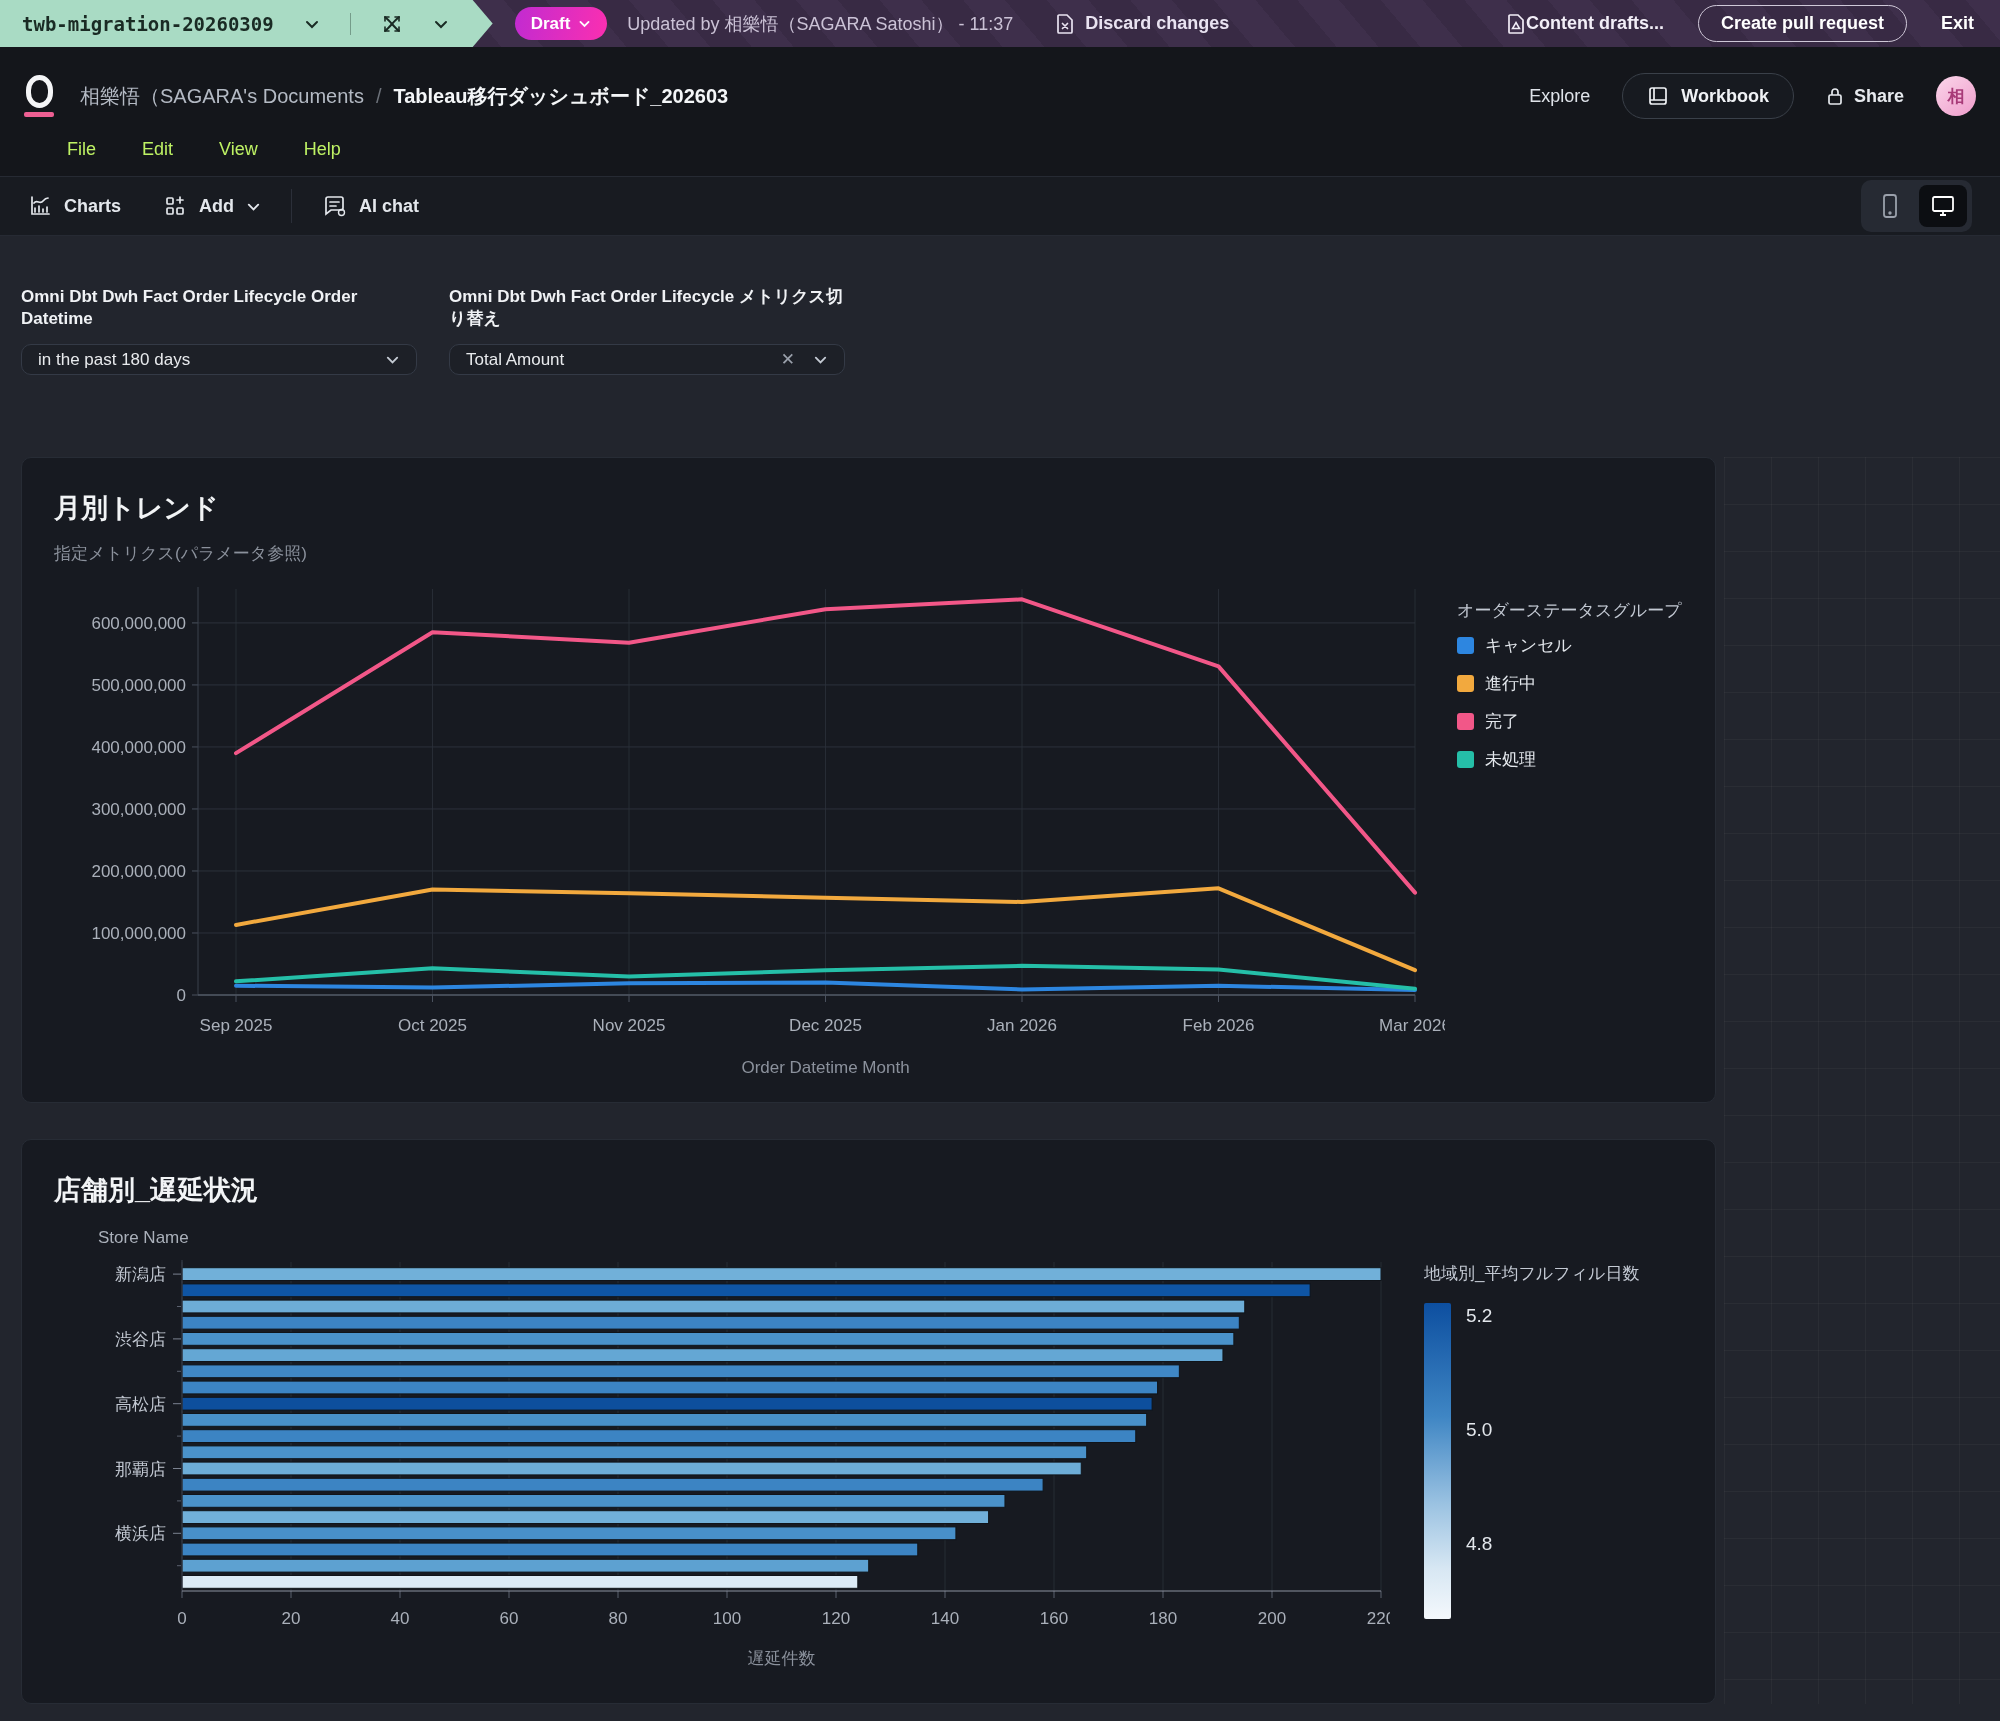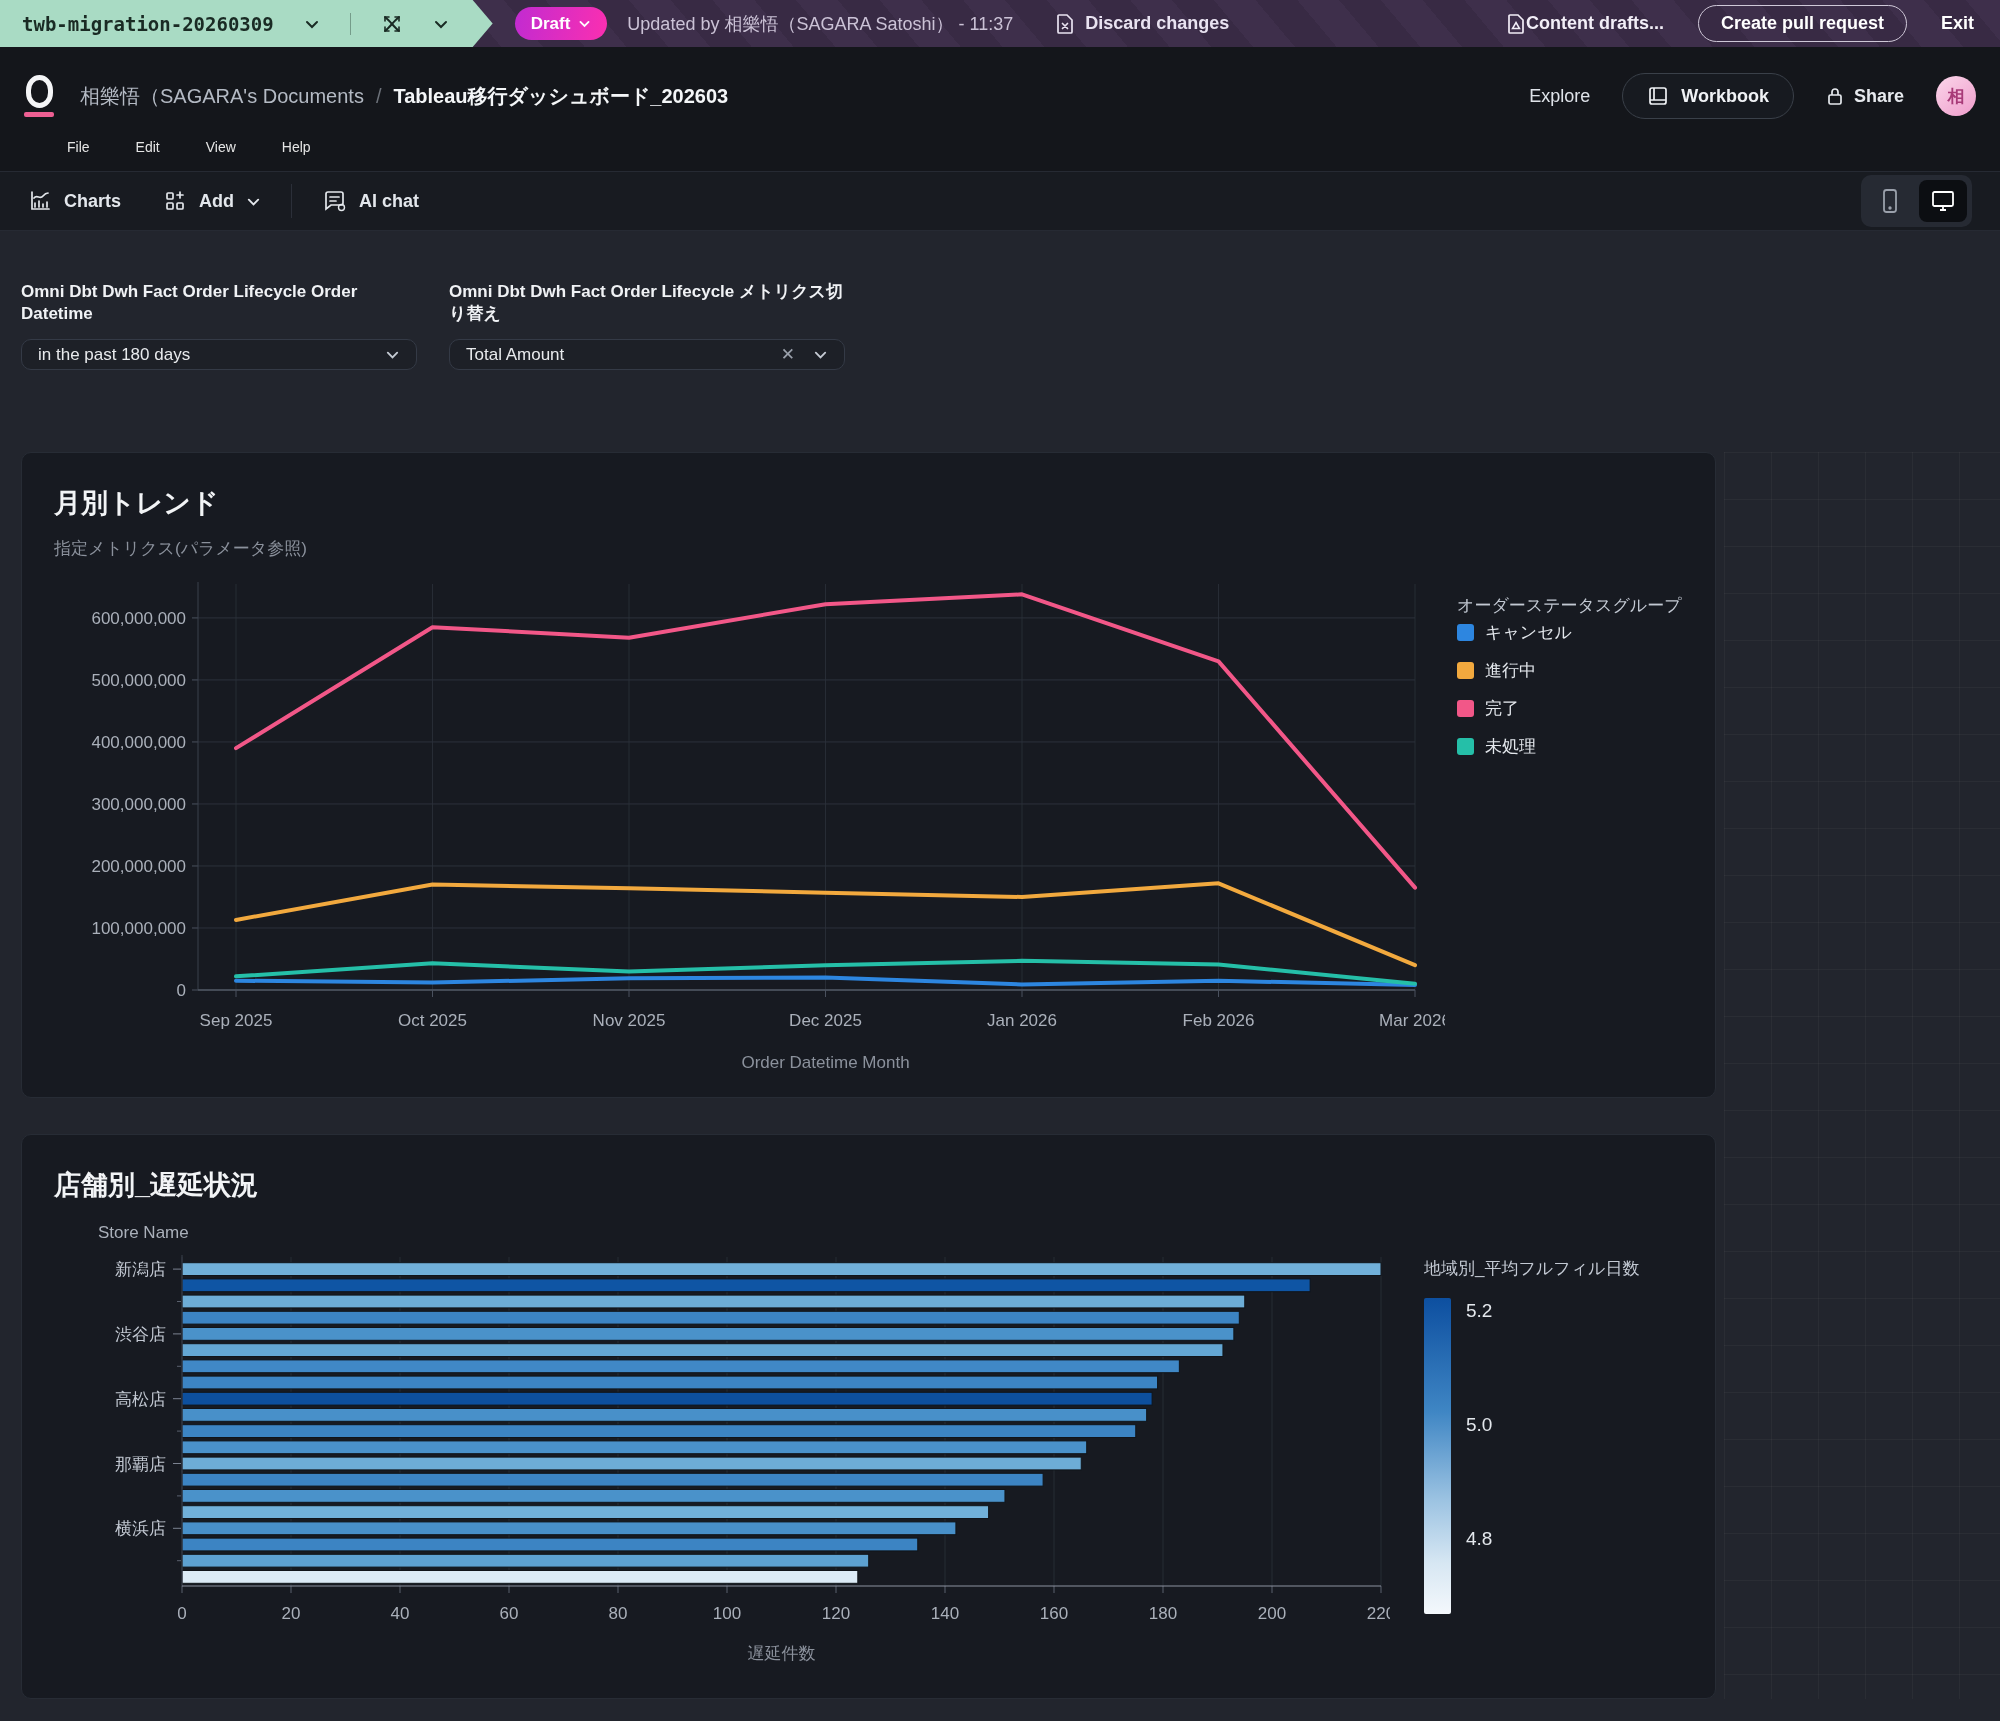--- a/index.html
+++ b/index.html
@@ -35,21 +35,21 @@
   .crumb-sep { color:#6b7078; }
   .crumb-doc { color:#f4f6f8; font-weight:bold; }
   .header-right { margin-left:auto; display:flex; align-items:center; gap:32px; }
   .explore-link { color:#dfe3e9; font-size:18px; cursor:pointer; }
   .workbook-pill { display:flex; align-items:center; gap:12px; border:1px solid #3a4049; border-radius:23px;
     height:46px; padding:0 24px; color:#f0f2f5; font-size:18px; font-weight:600; cursor:pointer; background:#171a20; }
   .share-btn { display:flex; align-items:center; gap:10px; color:#e6e9ee; font-size:18px; font-weight:600; cursor:pointer; }
   .avatar { width:40px; height:40px; border-radius:50%; background:linear-gradient(140deg,#fbd6ea,#ef9ccb);
     color:#a83a78; font-weight:bold; font-size:17px; display:flex; align-items:center; justify-content:center; cursor:pointer; }
   .menu-row { display:flex; gap:46px; padding:10px 0 16px 43px; }
-  .menu-item { color:#e5e5e5; font-size:14px; cursor:pointer;text-align:right; }
+  .menu-item { color:#bef264; font-size:18px; cursor:pointer;text-align:right; }
 
   
   .toolbar { background:#181b21; border-top:1px solid #262a33; border-bottom:1px solid #262a33;
     height:60px; display:flex; align-items:center; padding:0 28px; }
   .tool-btn { display:flex; align-items:center; gap:12px; color:#e3e7ec; font-size:18px; font-weight:600; cursor:pointer; }
   .tool-sep { width:1px; height:34px; background:#2b2f39; margin:0 30px; }
   .toolbar .gap { margin-right:42px; }
   .device-toggle { margin-left:auto; display:flex; gap:5px; background:#262a33; border-radius:10px; padding:5px; }
   .device-btn { width:48px; height:42px; border-radius:8px; display:flex; align-items:center; justify-content:center; color:#9aa0ab; cursor:pointer; }
   .device-btn.active { background:#0c0e12; color:#fff; }
@@ -73,21 +73,21 @@
 
   
   .card { position:absolute; left:21px; width:1695px; background:#171a21; border:1px solid #272c35; border-radius:10px; padding:28px; }
   .card1 { top:221px; height:646px; }
   .card2 { top:903px; height:565px; }
   .card-title { font-size:27px; font-weight:bold; color:#f2f4f6; margin:4px 0 16px 4px; }
   .card-subtitle { font-size:17px; color:#8b919c; margin-left:4px; }
 
   .chart1-wrap { position:relative; margin-top:16px; }
   .legend { position:absolute; right:2px; top:18px; width:228px; }
-  .legend-title { font-size:17px; color:#c3c9d3; margin-bottom:4px; }
+  .legend-title { font-size:17px; color:#c3c9d3; margin-bottom:12px; }
   .legend-item { display:flex; align-items:center; gap:11px; margin-bottom:15px; font-size:17px; color:#e3e7ec; cursor:pointer; }
   .swatch { width:17px; height:17px; border-radius:3px; flex:none; }
 
   .store-name-label { font-size:17px; color:#aab0ba; margin:20px 0 10px 48px; }
   .chart2-row { display:flex; }
   .grad-legend { width:280px; padding-left:34px; margin-top:4px; }
   .grad-title { font-size:17px; color:#c3c9d3; margin-bottom:18px; }
   .grad-wrap { position:relative; }
   .grad-bar { width:27px; height:316px; border-radius:2px;
     background:linear-gradient(#0d4fa0, #3f86c4 36%, #9cc3e2 64%, #d7e7f3 84%, #f4f8fc); }

